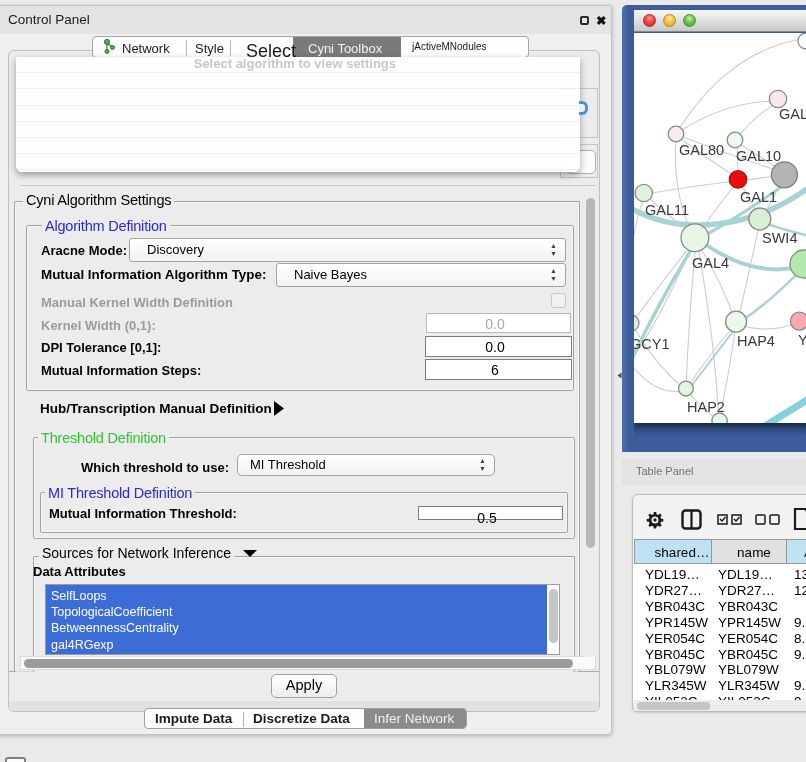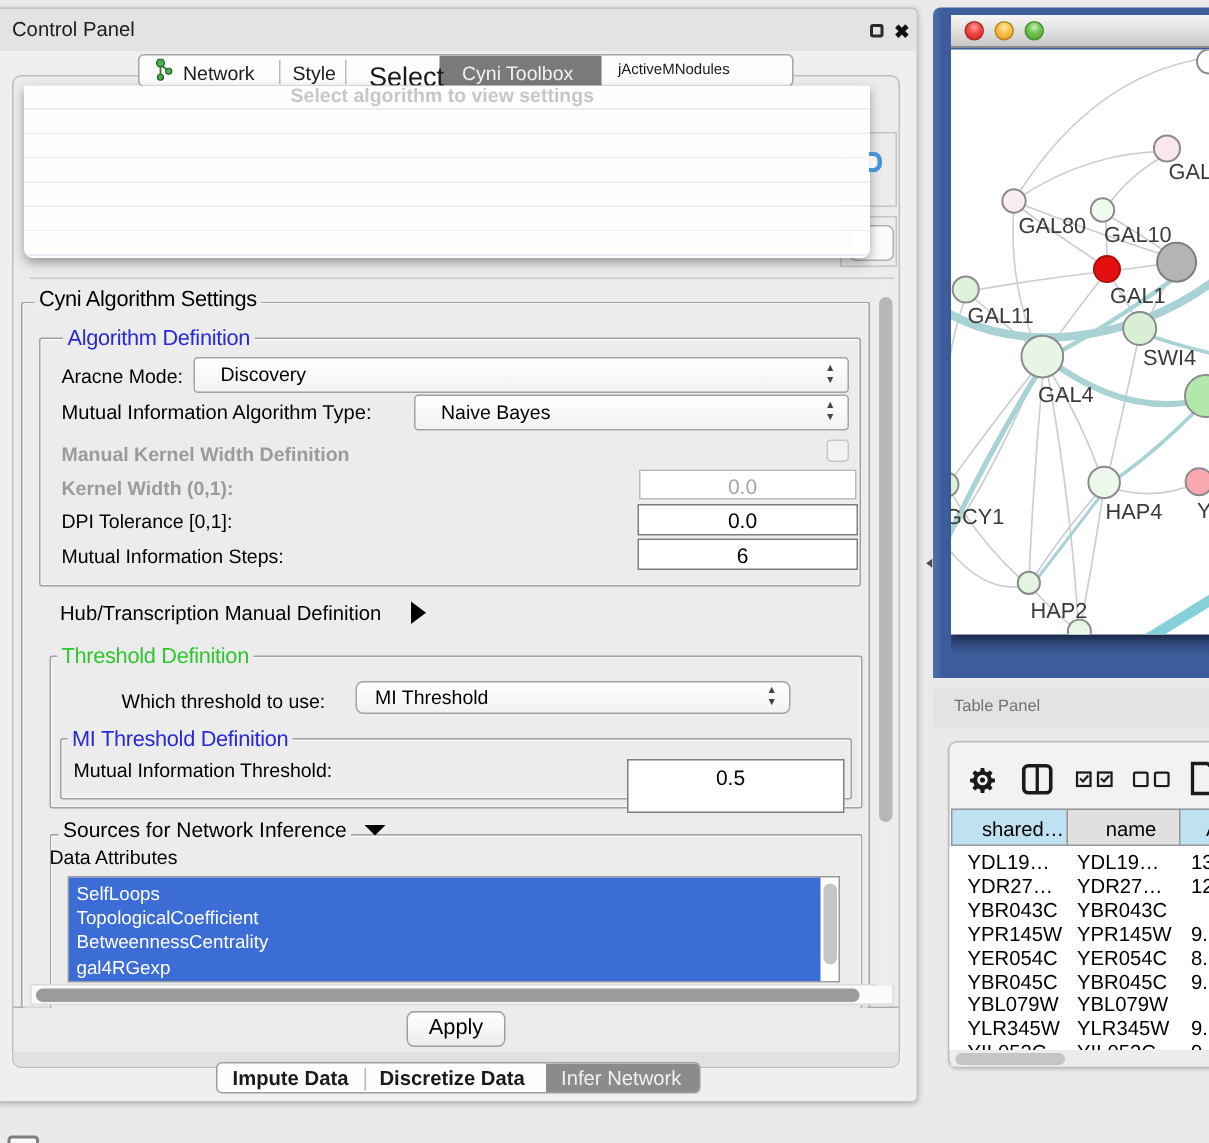--- a/index.html
+++ b/index.html
@@ -1,19 +1,19 @@
 <!DOCTYPE html>
 <html><head><meta charset="utf-8">
 <style>
 *{margin:0;padding:0;box-sizing:border-box}
 html,body{width:806px;height:762px;overflow:hidden}
 body{position:relative;background:#eaeaea;font-family:"Liberation Sans",sans-serif;-webkit-font-smoothing:antialiased}
 .abs{position:absolute}
 .b{font-weight:bold}
-.lbl{position:absolute;font-size:13px;font-weight:normal;color:#000;white-space:nowrap}
+.lbl{position:absolute;font-size:13px;font-weight:bold;color:#000;white-space:nowrap}
 .glbl{position:absolute;font-size:13px;font-weight:bold;color:#9b9b9b;white-space:nowrap}
 .combo{position:absolute;background:linear-gradient(#ffffff,#f2f2f2);border:1px solid #a3a3a3;border-radius:3px;font-size:13px;color:#000}
 .combo .tx{position:absolute;left:17px;top:3px;white-space:nowrap}
 .arr{position:absolute;right:7px;top:3px;width:9px;height:16px;font-size:7px;line-height:8px;color:#444;text-align:center}
 .field{position:absolute;background:#fff;border:1px solid #7d7d7d;font-size:14px;text-align:center;padding:2px 7px 0 0;color:#000}
 .grp{position:absolute;border:1px solid #a2a2a2;border-radius:2px;box-shadow:inset 0 0 0 1px rgba(255,255,255,.55)}
 .gtitle{position:absolute;font-size:14.5px;background:#ececec;padding:0 3px;white-space:nowrap;letter-spacing:-.2px}
 </style></head>
 <body>
 
@@ -78,28 +78,28 @@
 <div class="field" style="left:425px;top:359px;width:147px;height:21px">6</div>
 
 <div class="lbl" style="left:40px;top:401px;font-size:13.5px">Hub/Transcription Manual Definition</div>
 <svg class="abs" style="left:272px;top:400px" width="14" height="17">
     <path d="M2,1 L12,8.5 L2,16 Z" fill="#000"></path>
   </svg>
 
 <div class="grp" style="left:33px;top:437px;width:542px;height:102px"></div>
 <div class="gtitle" style="left:38px;top:430px;color:#2fc62f">Threshold Definition</div>
 <div class="lbl" style="left:81px;top:460px">Which threshold to use:</div>
-<div class="combo" style="left:237px;top:454px;width:290px;height:22px;border-radius:5px">
+<div class="combo" style="left:237px;top:454px;width:258px;height:22px;border-radius:5px">
     <span class="tx" style="top:2px;left:12px">MI Threshold</span>
     <span class="arr" style="top:2px">▲<br>▼</span>
   </div>
 <div class="grp" style="left:40px;top:492px;width:528px;height:41px"></div>
 <div class="gtitle" style="left:45px;top:485px;color:#2929d6">MI Threshold Definition</div>
 <div class="lbl" style="left:49px;top:506px">Mutual Information Threshold:</div>
-<div class="field" style="left:418px;top:506px;width:145px;height:36px;padding-top:3px">0.5</div>
+<div class="field" style="left:418px;top:506px;width:145px;height:14px;padding-top:3px">0.5</div>
 
 <div class="grp" style="left:33px;top:556px;width:542px;height:116px;border-bottom:none"></div>
 <div class="gtitle" style="left:39px;top:545px;color:#000;font-size:14px;letter-spacing:0">Sources for Network Inference</div>
 <svg class="abs" style="left:242px;top:549px" width="16" height="9">
     <path d="M1,1 L15,1 L8,8 Z" fill="#000"></path>
   </svg>
 <div class="lbl" style="left:33px;top:564px">Data Attributes</div>
 
 <div class="abs" style="left:45px;top:584px;width:515px;height:71px;background:#fff;border:1px solid #9b9b9b"></div>
 <div class="abs" style="left:46px;top:585px;width:501px;height:69px;background:#3c6cd6"></div>

